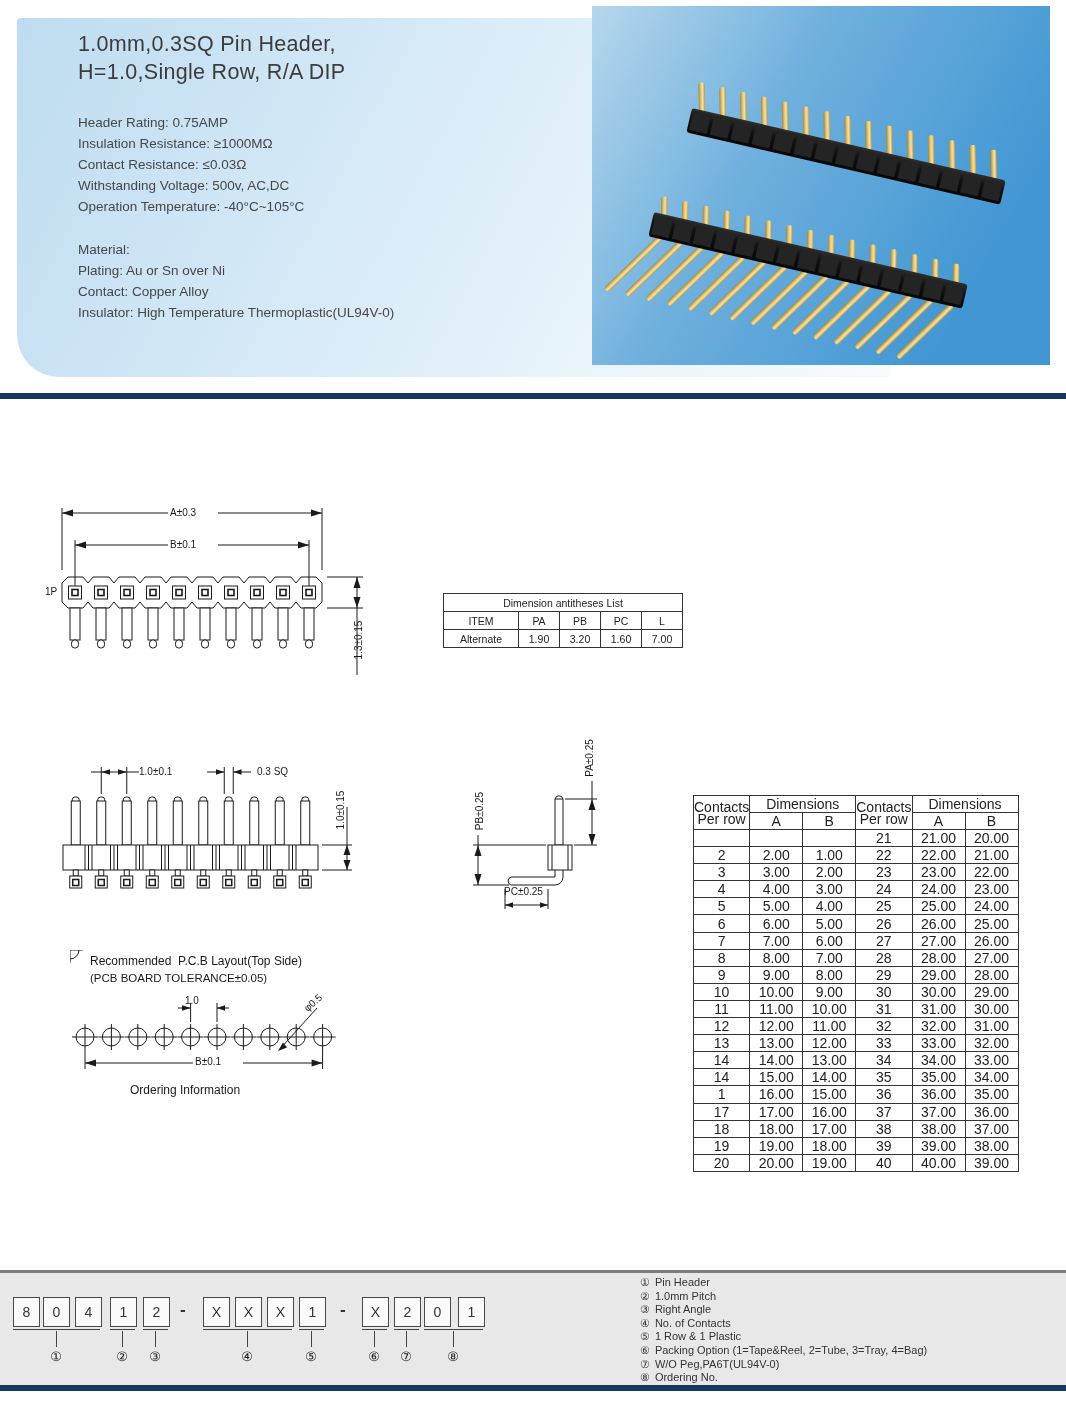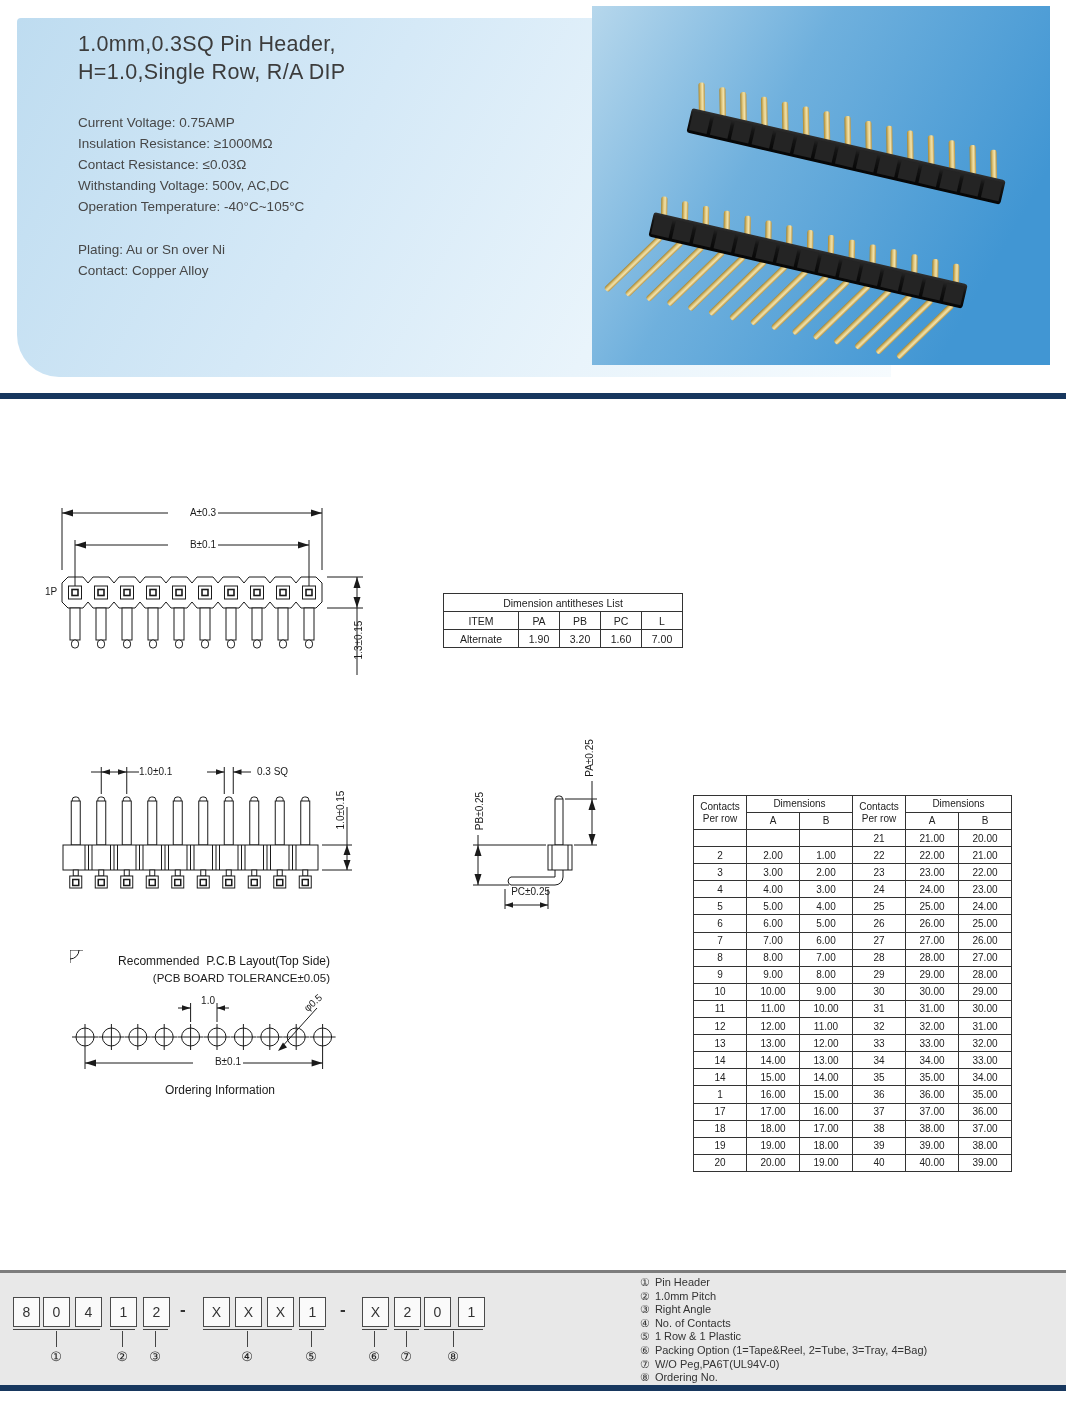--- a/index.html
+++ b/index.html
@@ -14,31 +14,31 @@
   .banner-title{position:absolute;left:61px;top:12px;font-size:21.5px;line-height:28px;
                 color:#3c3c3c;letter-spacing:.3px}
   .spec-block{position:absolute;left:61px;font-size:13.5px;line-height:21px;color:#474747}
   .specs{top:94px}.materials{top:221px}
 
   .rule-navy-top{position:absolute;left:0;top:393px;width:1066px;height:6px;background:#17375e}
 
   
   svg.d{position:absolute}
   .dim{position:absolute;font-size:10px;color:#1a1a1a;white-space:nowrap;line-height:12px}
-  .dim.c{text-align:right}
+  .dim.c{text-align:left}
   .dim.bg{background:#fff;padding:0 2px}
   .vert{transform:rotate(-90deg);transform-origin:center;text-align:center}
 
   
   .atable{position:absolute;left:443px;top:593px;border-collapse:collapse;font-size:10.5px;color:#222}
   .atable td{border:1px solid #333;text-align:center;height:17px;padding:0}
   .atable .c0{width:74px}.atable .cn{width:40px}
 
   
-  .dtable{position:absolute;left:693px;top:795px;border-collapse:collapse;font-size:10px;color:#222;table-layout:fixed}
+  .dtable{position:absolute;left:693px;top:795px;border-collapse:collapse;font-size:14px;color:#222;table-layout:fixed}
   .dtable td{border:1px solid #333;text-align:center;padding:0;height:16.1px;width:52px}
   .dtable thead td{height:16px;line-height:12px}
 
   
   .rule-gray{position:absolute;left:0;top:1270px;width:1066px;height:3px;background:#7d7d7d}
   .bottom-panel{position:absolute;left:0;top:1273px;width:1066px;height:112px;background:#e8e8e8}
   .rule-navy-bottom{position:absolute;left:0;top:1385px;width:1066px;height:6px;background:#17375e}
   .obox{position:absolute;top:1297px;width:25px;height:28px;border:1px solid #4a4a4a;background:#fafafa;
         text-align:center;line-height:28px;font-size:14px;color:#333}
   .odash{position:absolute;top:1300px;font-size:17px;font-weight:bold;color:#333}
@@ -54,30 +54,32 @@
 
 <div class="page">
 
   <div class="banner">
     <div class="banner-title">
       <div>1.0mm,0.3SQ Pin Header,</div>
       <div>H=1.0,Single Row, R/A DIP</div>
     </div>
     <div class="spec-block specs">
 
-    <div class="spec-line">Current Voltage: 0.75AMP</div>
+    <div class="spec-line">Header Rating: 0.75AMP</div>
         <div class="spec-line">Insulation Resistance: ≥1000MΩ</div>
         <div class="spec-line">Contact Resistance: ≤0.03Ω</div>
         <div class="spec-line">Withstanding Voltage: 500v, AC,DC</div>
         <div class="spec-line">Operation Temperature: -40°C~105°C</div>
       </div>
     <div class="spec-block materials">
 
+    <div class="spec-line">Material:</div>
         <div class="spec-line">Plating: Au or Sn over Ni</div>
         <div class="spec-line">Contact: Copper Alloy</div>
+        <div class="spec-line">Insulator: High Temperature Thermoplastic(UL94V-0)</div>
       </div>
 
     <div class="photo">
       <svg width="458" height="359" viewBox="0 0 458 359">
         <defs>
           <linearGradient id="pbg" x1="0" y1="0" x2="1" y2="0.45">
             <stop offset="0" stop-color="#b6d7ec"></stop>
               <stop offset="0.45" stop-color="#6fb0dd"></stop>
               <stop offset="1" stop-color="#4196d3"></stop>
           </linearGradient>

